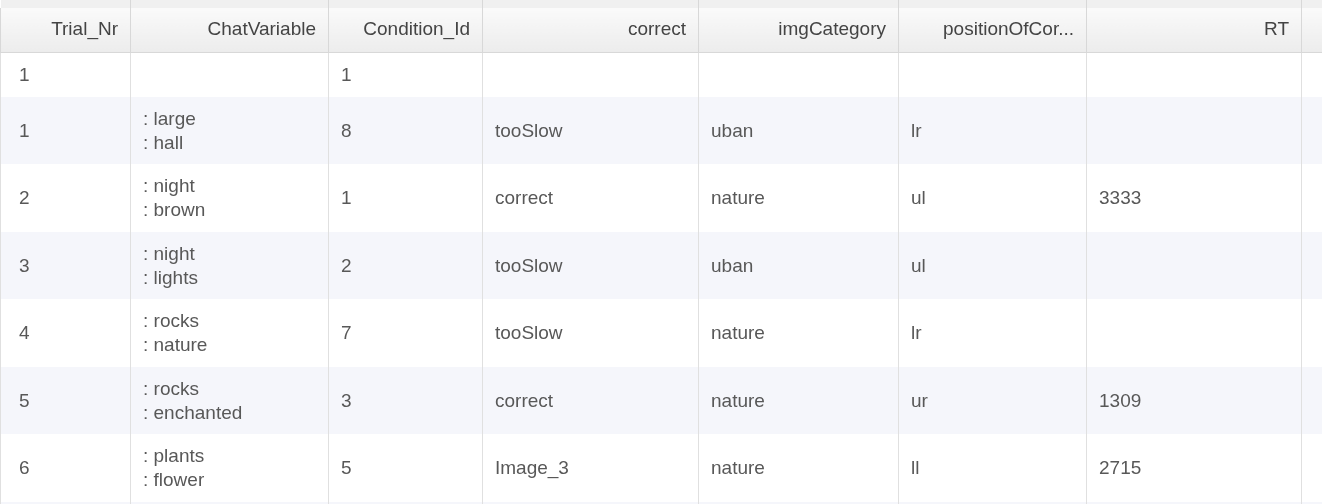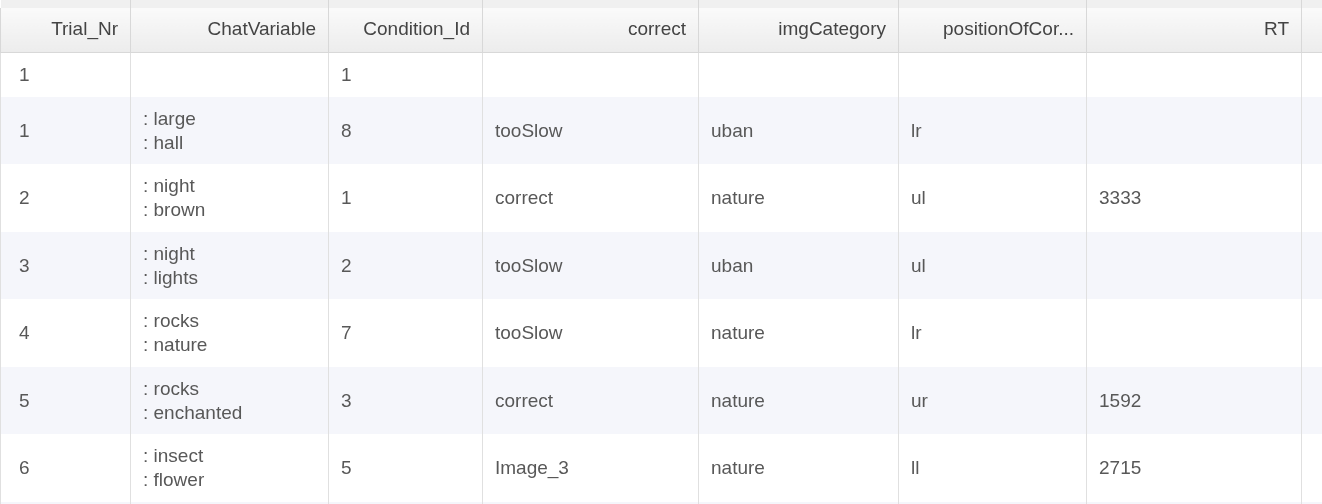--- a/index.html
+++ b/index.html
@@ -154,26 +154,26 @@
         <td></td>
       </tr>
       <tr class="even">
         <td>5</td>
         <td>: rocks
 : enchanted</td>
         <td>3</td>
         <td>correct</td>
         <td>nature</td>
         <td>ur</td>
-        <td>1592</td>
+        <td>1309</td>
         <td></td>
       </tr>
       <tr class="odd">
         <td>6</td>
-        <td>: insect
+        <td>: plants
 : flower</td>
         <td>5</td>
         <td>Image_3</td>
         <td>nature</td>
         <td>ll</td>
         <td>2715</td>
         <td></td>
       </tr>
       <tr class="even">
         <td>7</td>

